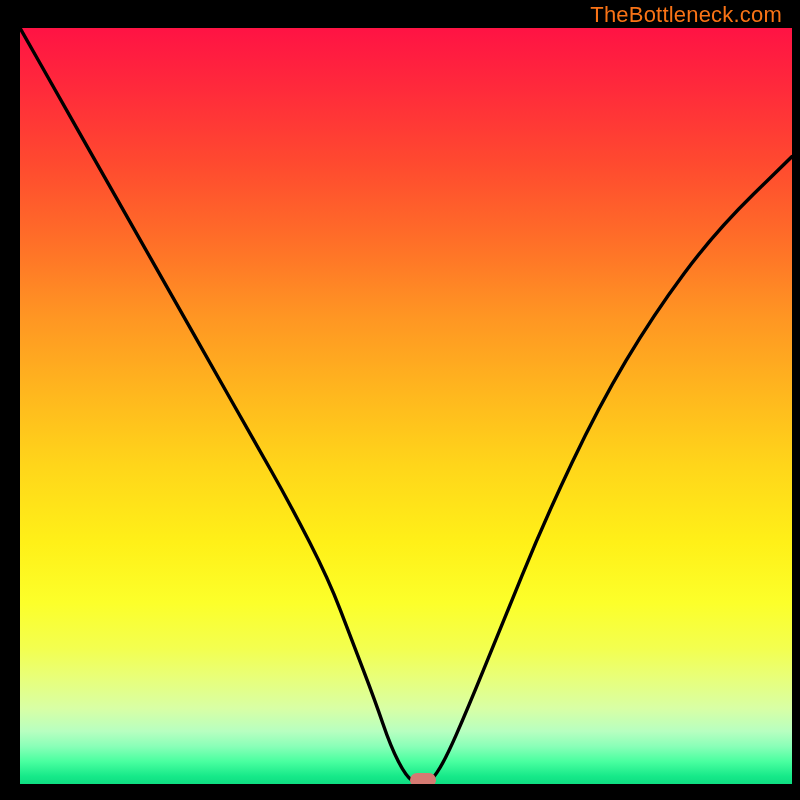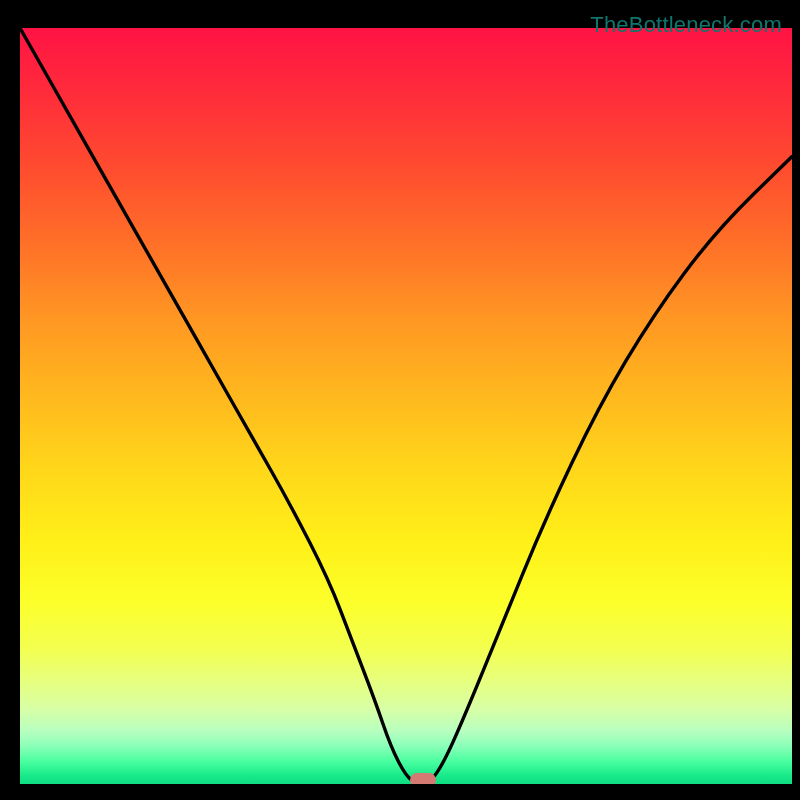--- a/index.html
+++ b/index.html
@@ -8,26 +8,25 @@
     width: 800px;
     height: 800px;
     background: #000;
     position: relative;
     font-family: Arial, sans-serif;
   }
   .watermark {
     position: absolute;
     top: 2px;
     right: 18px;
-    color: #0f766e;
+    color: #f97316;
     font-size: 22px;
     font-weight: 500;
     z-index: 10;
     letter-spacing: 0.2px;
-    margin-top: 10px;
   }
   .plot-area {
     position: absolute;
     left: 20px;
     top: 28px;
     width: 772px;
     height: 756px;
     overflow: hidden;
   }
   .gradient-bg {

